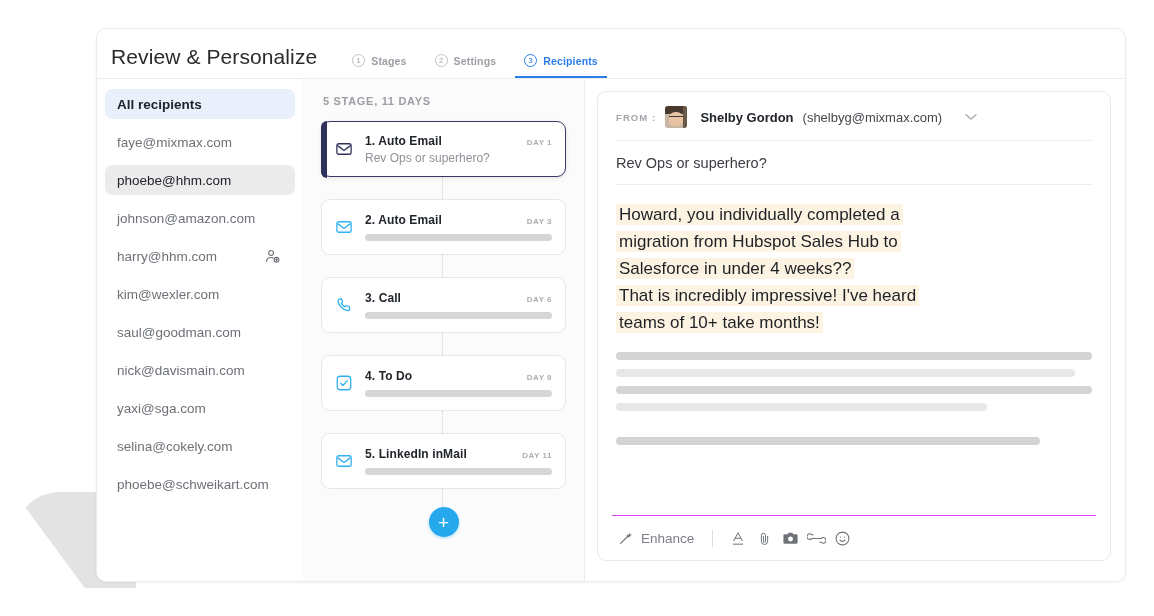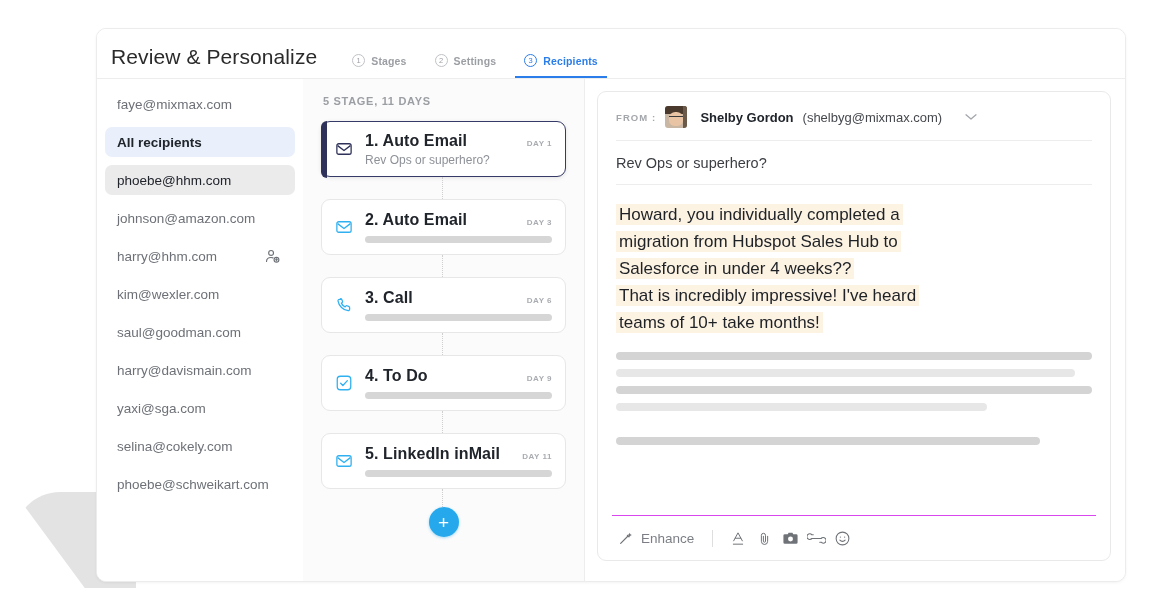--- a/index.html
+++ b/index.html
@@ -207,21 +207,21 @@
     color: #2fb0f0;
   }
   .stage-card.active .stage-icon { color: #2e3159; }
   .stage-main { flex: 1; min-width: 0; }
   .stage-row {
     display: flex;
     align-items: baseline;
     justify-content: space-between;
   }
   .stage-title {
-    font-size: 16px;
+    font-size: 12px;
     font-weight: 700;
     color: #20242b;
     letter-spacing: 0.1px;
   }
   .stage-day {
     font-size: 8px;
     font-weight: 700;
     letter-spacing: 0.5px;
     color: #a9acb1;
     white-space: nowrap;
@@ -438,26 +438,26 @@
           <span>Recipients</span>
         </div>
 
       </div>
     </div>
 
     <div class="app-body">
 
       <div class="recipients-pane">
 
-        <div class="recipient">
-          <span>faye@mixmax.com</span>
-        </div>
-
         <div class="recipient all">
           <span>All recipients</span>
+        </div>
+
+        <div class="recipient">
+          <span>faye@mixmax.com</span>
         </div>
 
         <div class="recipient selected">
           <span>phoebe@hhm.com</span>
         </div>
 
         <div class="recipient">
           <span>johnson@amazon.com</span>
         </div>
 
@@ -475,21 +475,21 @@
 
         <div class="recipient">
           <span>kim@wexler.com</span>
         </div>
 
         <div class="recipient">
           <span>saul@goodman.com</span>
         </div>
 
         <div class="recipient">
-          <span>harry@davismain.com</span>
+          <span>nick@davismain.com</span>
         </div>
 
         <div class="recipient">
           <span>yaxi@sga.com</span>
         </div>
 
         <div class="recipient">
           <span>selina@cokely.com</span>
         </div>
 

